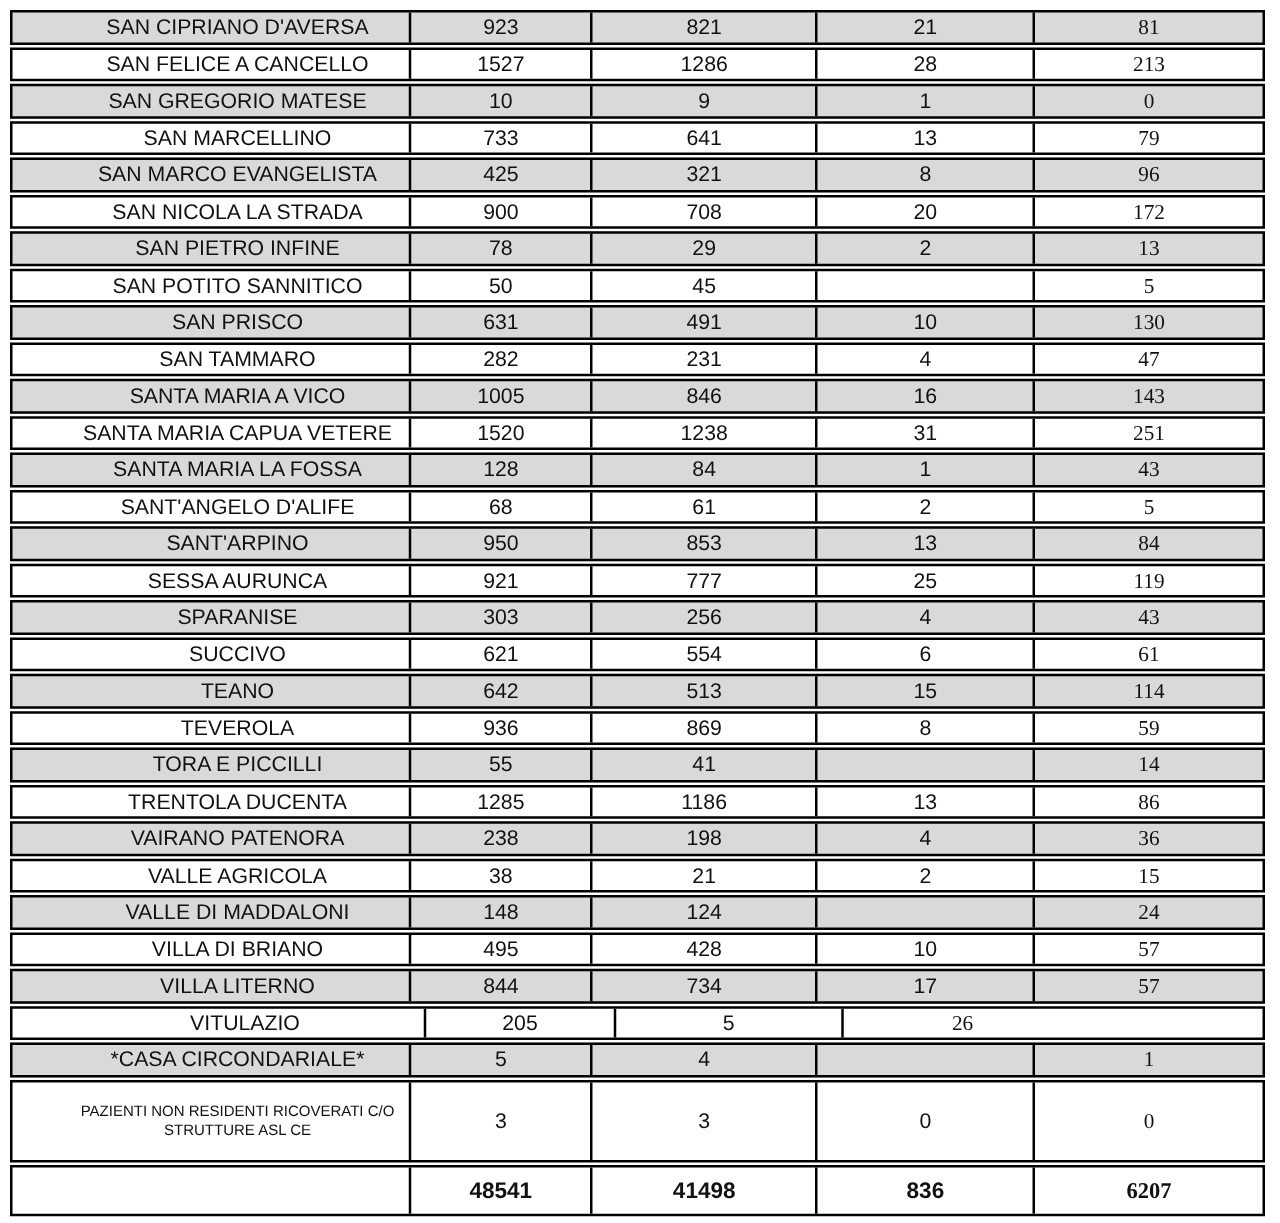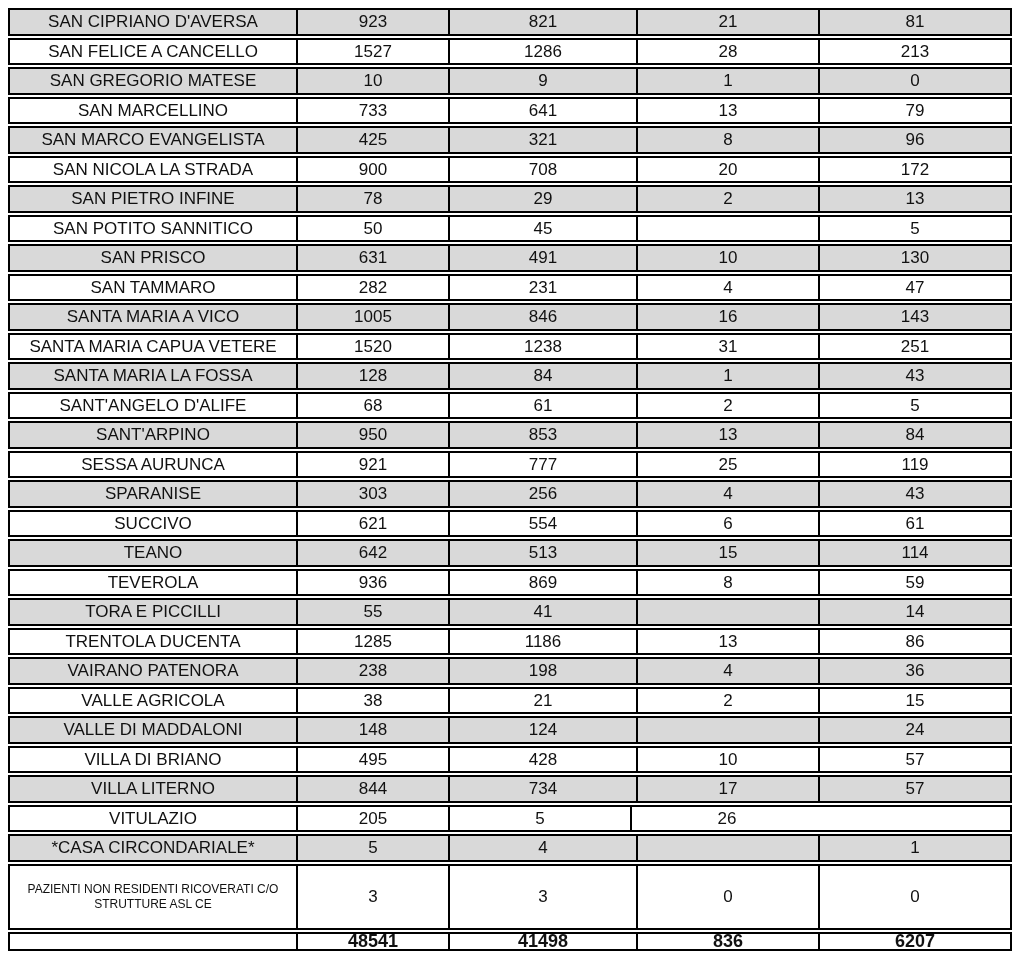--- a/index.html
+++ b/index.html
@@ -24,41 +24,42 @@
   }
   .row {
     box-sizing: border-box;
     width: 1004px;
     height: 27.5px;
     border: 2px solid #000000;
     background: #ffffff;
     display: flex;
     align-items: stretch;
     margin-bottom: 2px;
+    padding-left: 43px;
   }
   .row.shaded { background: #d9d9d9; }
   .row.tall { height: 66px; }
-  .row.totals { height: 19px; }
+  .row.totals { height: 41px; }
   .cell {
     box-sizing: border-box;
     display: flex;
     align-items: center;
     justify-content: center;
     text-align: center;
     font-size: 17px;
     line-height: 1.12;
     border-right: 2px solid #000000;
     overflow: hidden;
     white-space: nowrap;
   }
   .cell.name   { width: 288px; padding: 0 6px; }
   .cell.v1     { width: 152px; text-align: right; }
   .cell.v2     { width: 188px; }
   .cell.v3     { width: 182px; }
-  .cell.v4     { width: 190px; border-right: none; }
+  .cell.v4     { width: 190px; border-right: none; font-family: Liberation Serif, serif; }
   .row.tall .cell.name {
     white-space: normal;
     font-size: 12px;
     line-height: 1.22;
   }
   .row.totals .cell {
     font-weight: bold;
     font-size: 18px;
   }
 </style>

